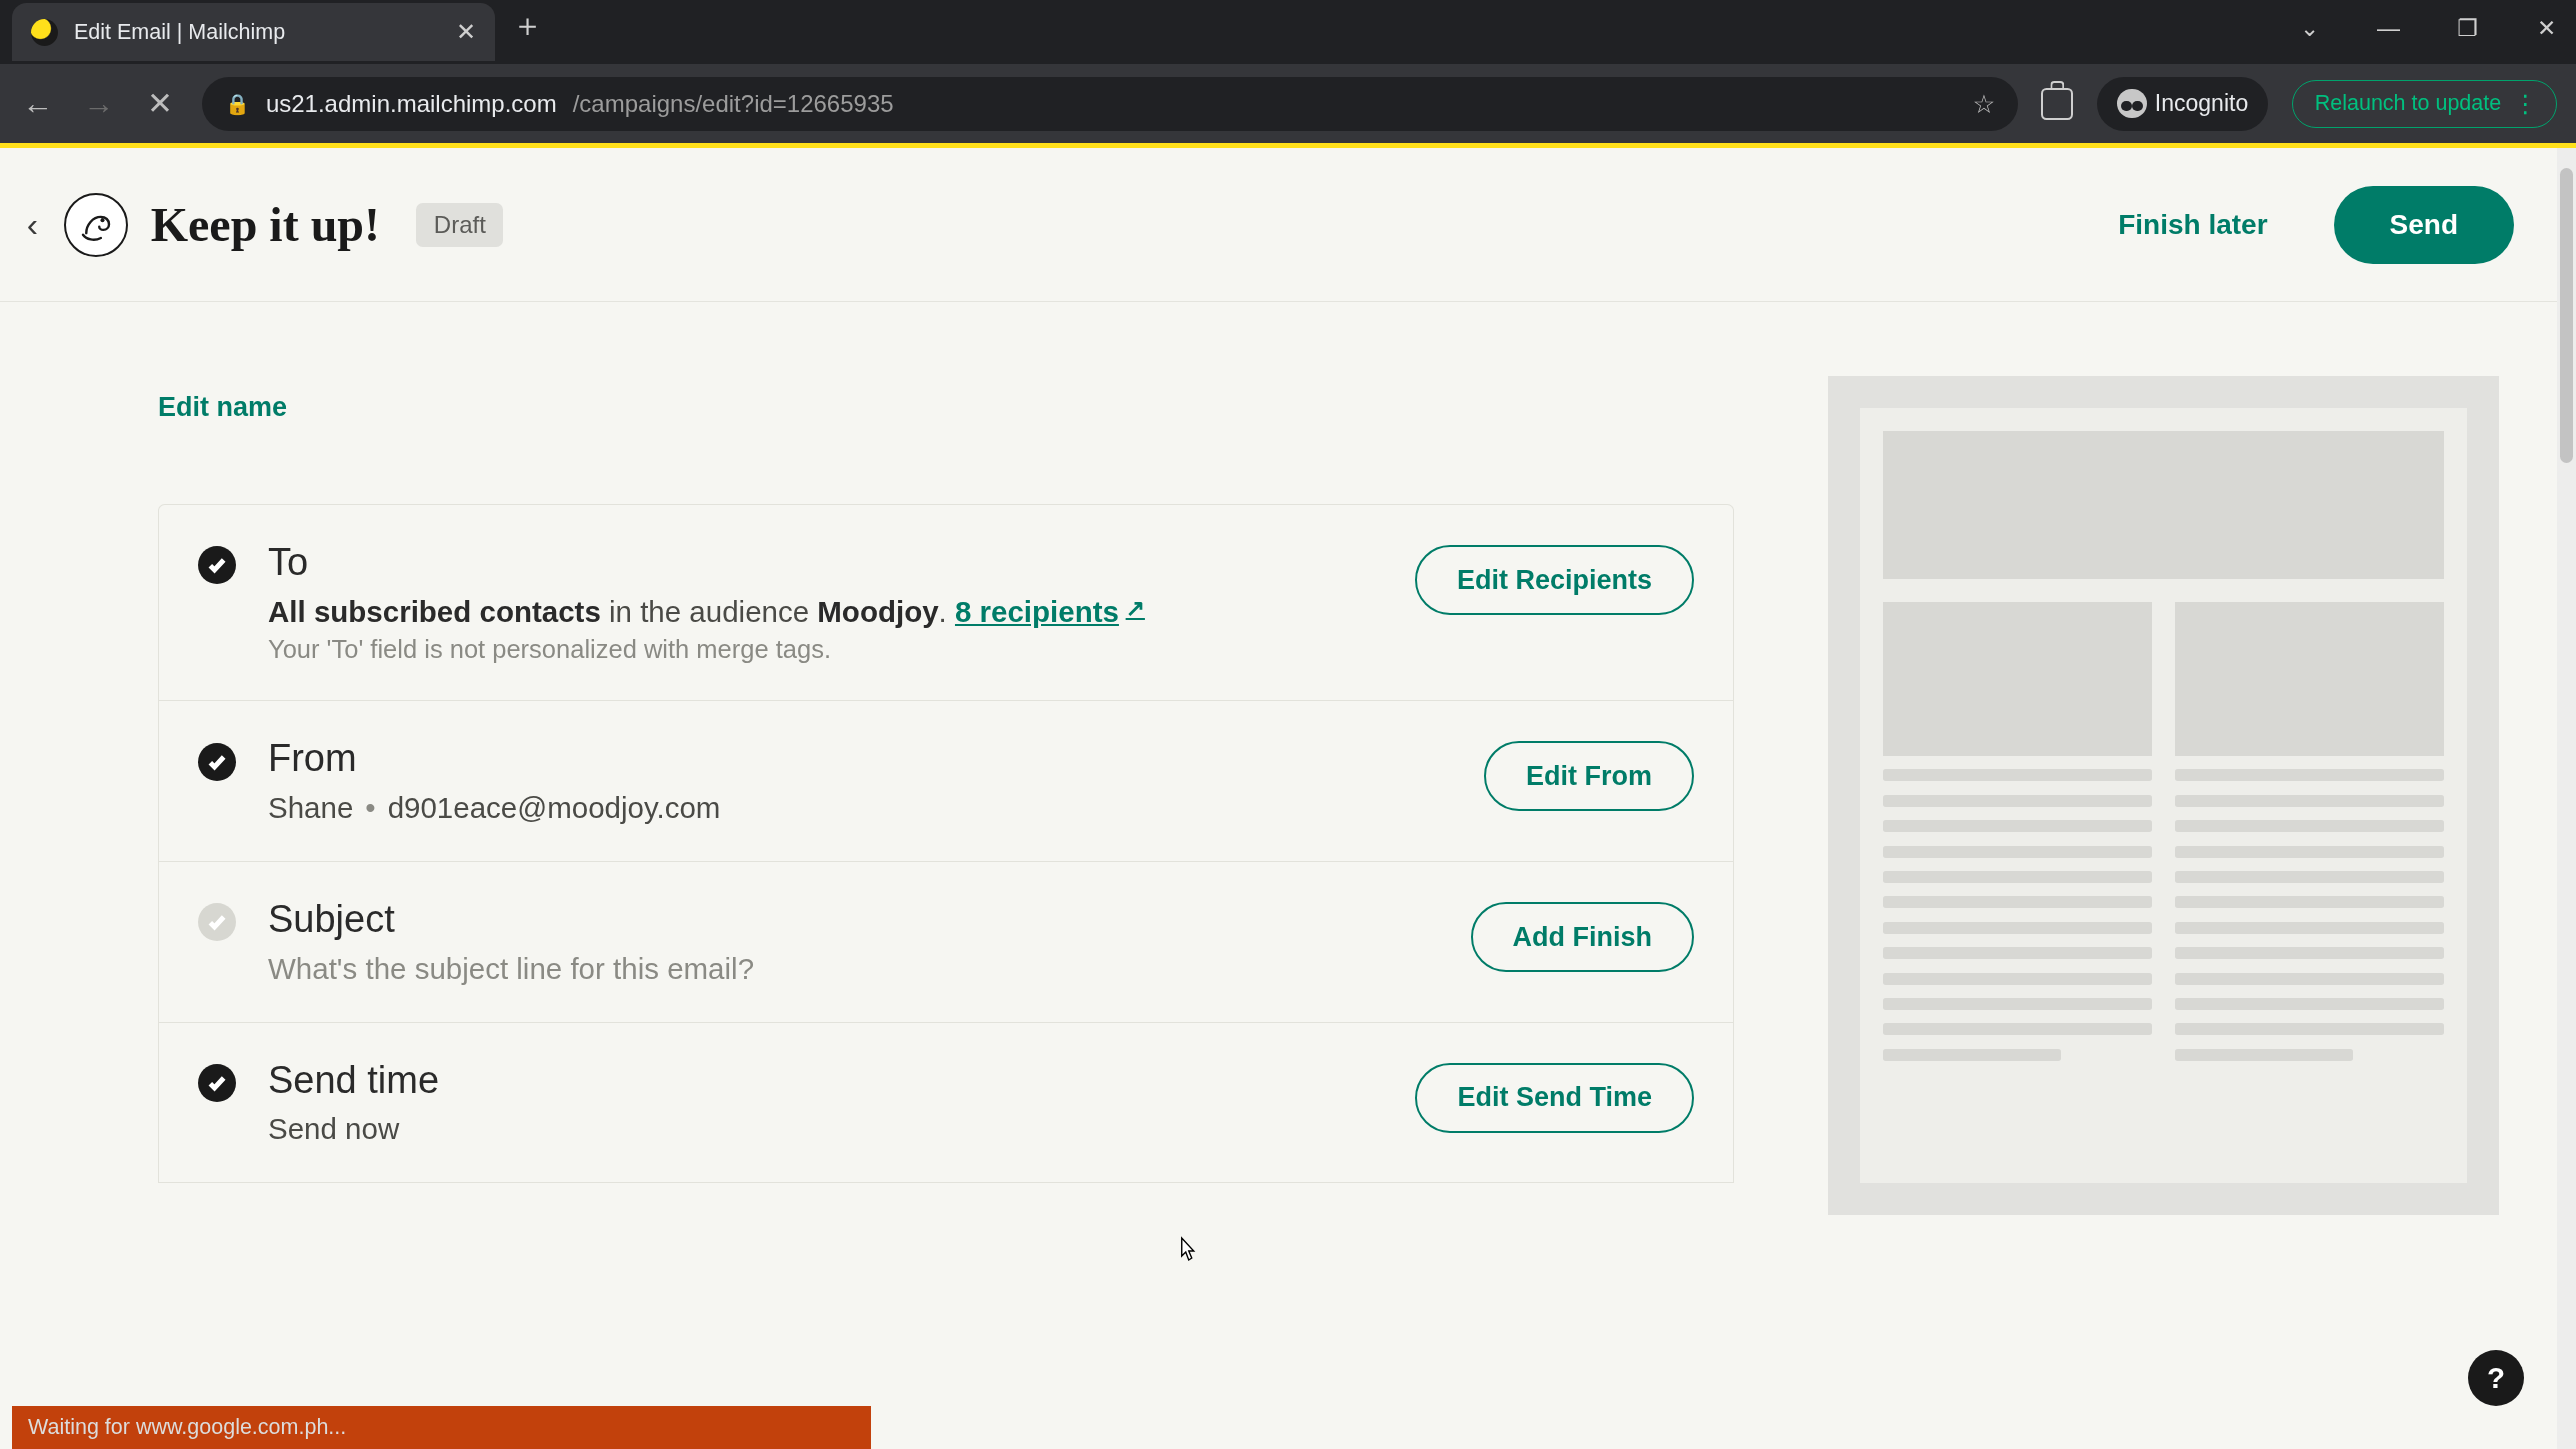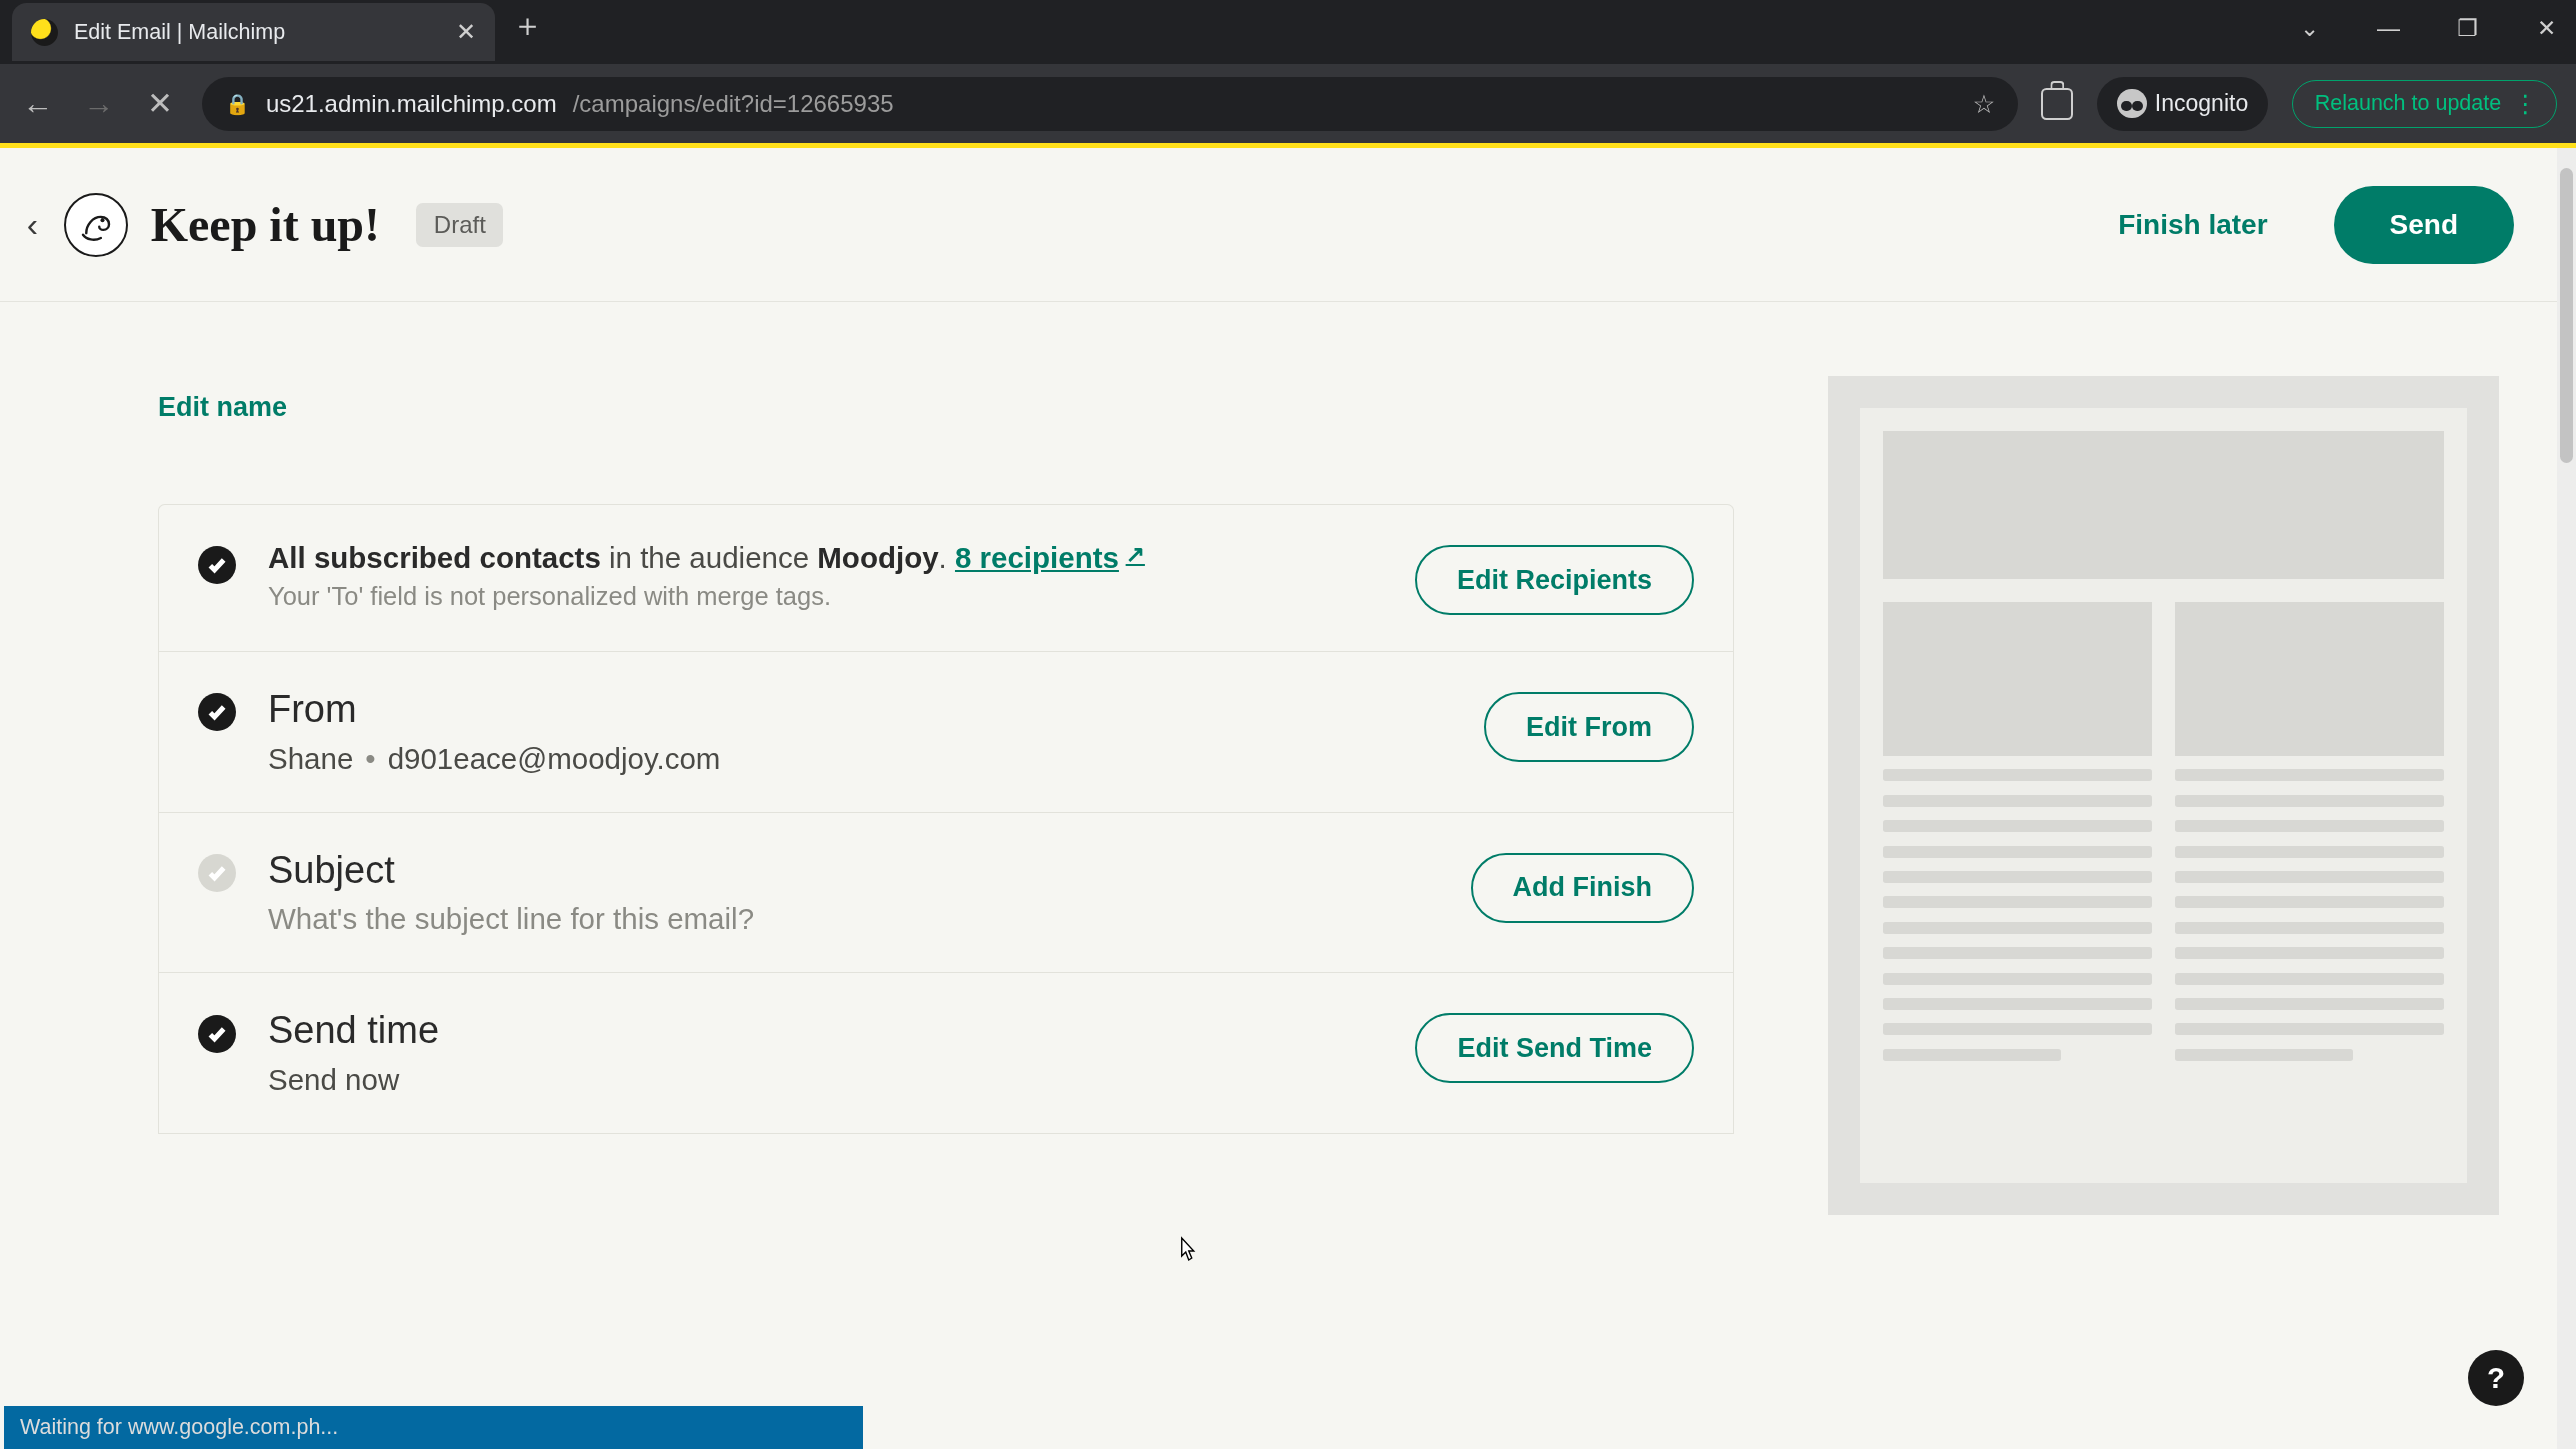--- a/index.html
+++ b/index.html
@@ -180,22 +180,22 @@
   .pv-inner { width:100%; height:100%; background:#eeeeea; padding:23px; display:flex; flex-direction:column; gap:23px; }
   .pv-hero { height:148px; background:#d8d8d4; }
   .pv-cols { flex:1; display:flex; gap:23px; }
   .pv-col { flex:1; display:flex; flex-direction:column; gap:13.4px; }
   .pv-img { height:154px; background:#d8d8d4; }
   .pv-line { height:12px; background:#d8d8d4; border-radius:2.7px; }
   .pv-line.short { width:66%; }
 
   
   .status-bar {
-    position:absolute; left:4px; bottom:0; height:43px;
-    background:#0369a1; color:#dcdcdc; font-size:21.5px;
+    position:absolute; left:12px; bottom:0; height:43px;
+    background:#c2410c; color:#dcdcdc; font-size:21.5px;
     display:flex; align-items:center; padding:0 16px;
     min-width:859px;
   }
 
   
   .help-fab {
     position:absolute; right:52px; bottom:43px;
     width:56px; height:56px; border-radius:50%;
     background:#1a1a1a; color:#fff; font-size:29.5px; font-weight:700;
     display:flex; align-items:center; justify-content:center; cursor:pointer;
@@ -277,20 +277,21 @@
 
           <div class="card">
 
             <div class="section">
               <span class="status done">
                 <svg viewBox="0 0 24 24">
                     <polyline points="4,13 9,18 20,6"></polyline>
                   </svg>
               </span>
               <div class="sec-body">
+                <div class="sec-title">To</div>
                 <div class="sec-line">
                   <strong>All subscribed contacts</strong><span> in the audience </span><strong>Moodjoy</strong><span>.  </span>
                   <span class="recip-link">
                     <span>8 recipients</span>
                     <span class="ext">↗</span>
                   </span>
                 </div>
                 <div class="sec-note">Your 'To' field is not personalized with merge tags.</div>
               </div>
               <button class="sec-action">Edit Recipients</button>

